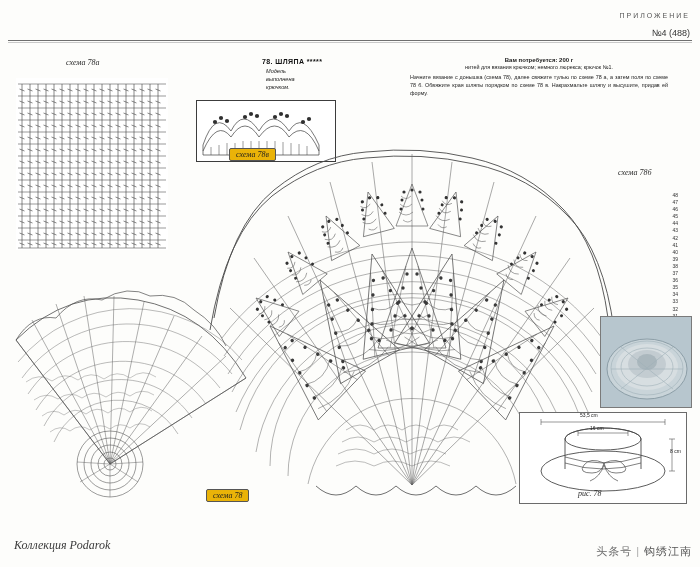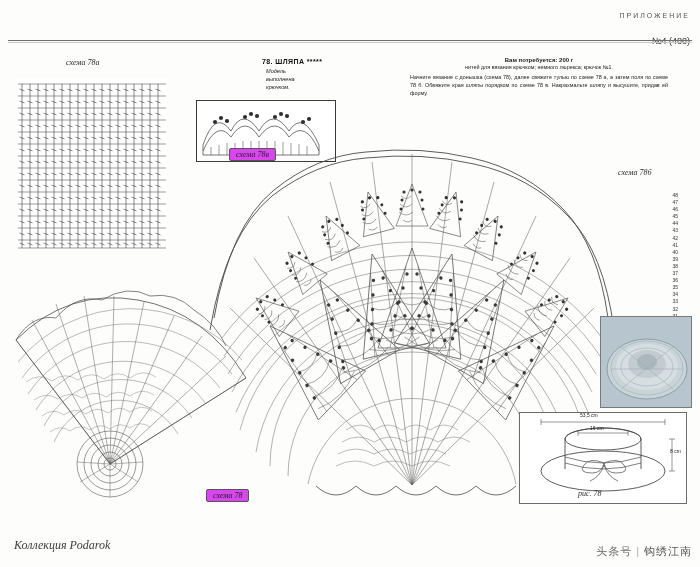--- a/index.html
+++ b/index.html
@@ -31,33 +31,33 @@
     font-family:"Liberation Serif", serif; color:#222;
     font-style:italic;
   }
   .mast-tail {
     position:absolute; left:112px; top:13px; width:16px; height:10px;
     border:1px solid #444; border-left:none; border-radius:0 6px 6px 0;
   }
 
   .hdr-right { position:absolute; right:10px; top:12px; text-align:right; }
   .hdr-right .l1 { font-size:7px; letter-spacing:2px; color:#555; }
-  .hdr-right .l2 { font-size:9px; color:#333; margin-top:17px; }
+  .hdr-right .l2 { font-size:9px; color:#333; margin-top:9px; }
   .rule { position:absolute; left:8px; right:8px; top:40px; height:1px; background:#6f6f6f; }
   .rule2 { position:absolute; left:8px; right:8px; top:42px; height:1px; background:#c9c9c9; }
 
   
   .lbl {
     position:absolute; font-size:8px; font-style:italic; color:#2a2a2a;
     font-family:"Liberation Serif", serif; white-space:nowrap;
   }
   .lbl-box {
     position:absolute; font-size:8px; font-style:italic; color:#1f1f1f;
     font-family:"Liberation Serif", serif; white-space:nowrap;
-    background:#d946ef; border:1px solid #555; padding:1px 6px; border-radius:2px;
+    background:#eab308; border:1px solid #555; padding:1px 6px; border-radius:2px;
   }
 
   
   .tblock { position:absolute; font-size:5.4px; line-height:1.45; color:#222; text-align:justify; }
   .title-78 {
     position:absolute; font-size:7px; font-weight:bold; letter-spacing:.4px; color:#111;
   }
   .sub-78 { position:absolute; font-size:5.6px; color:#222; line-height:1.4; font-style:italic; }
 
   

